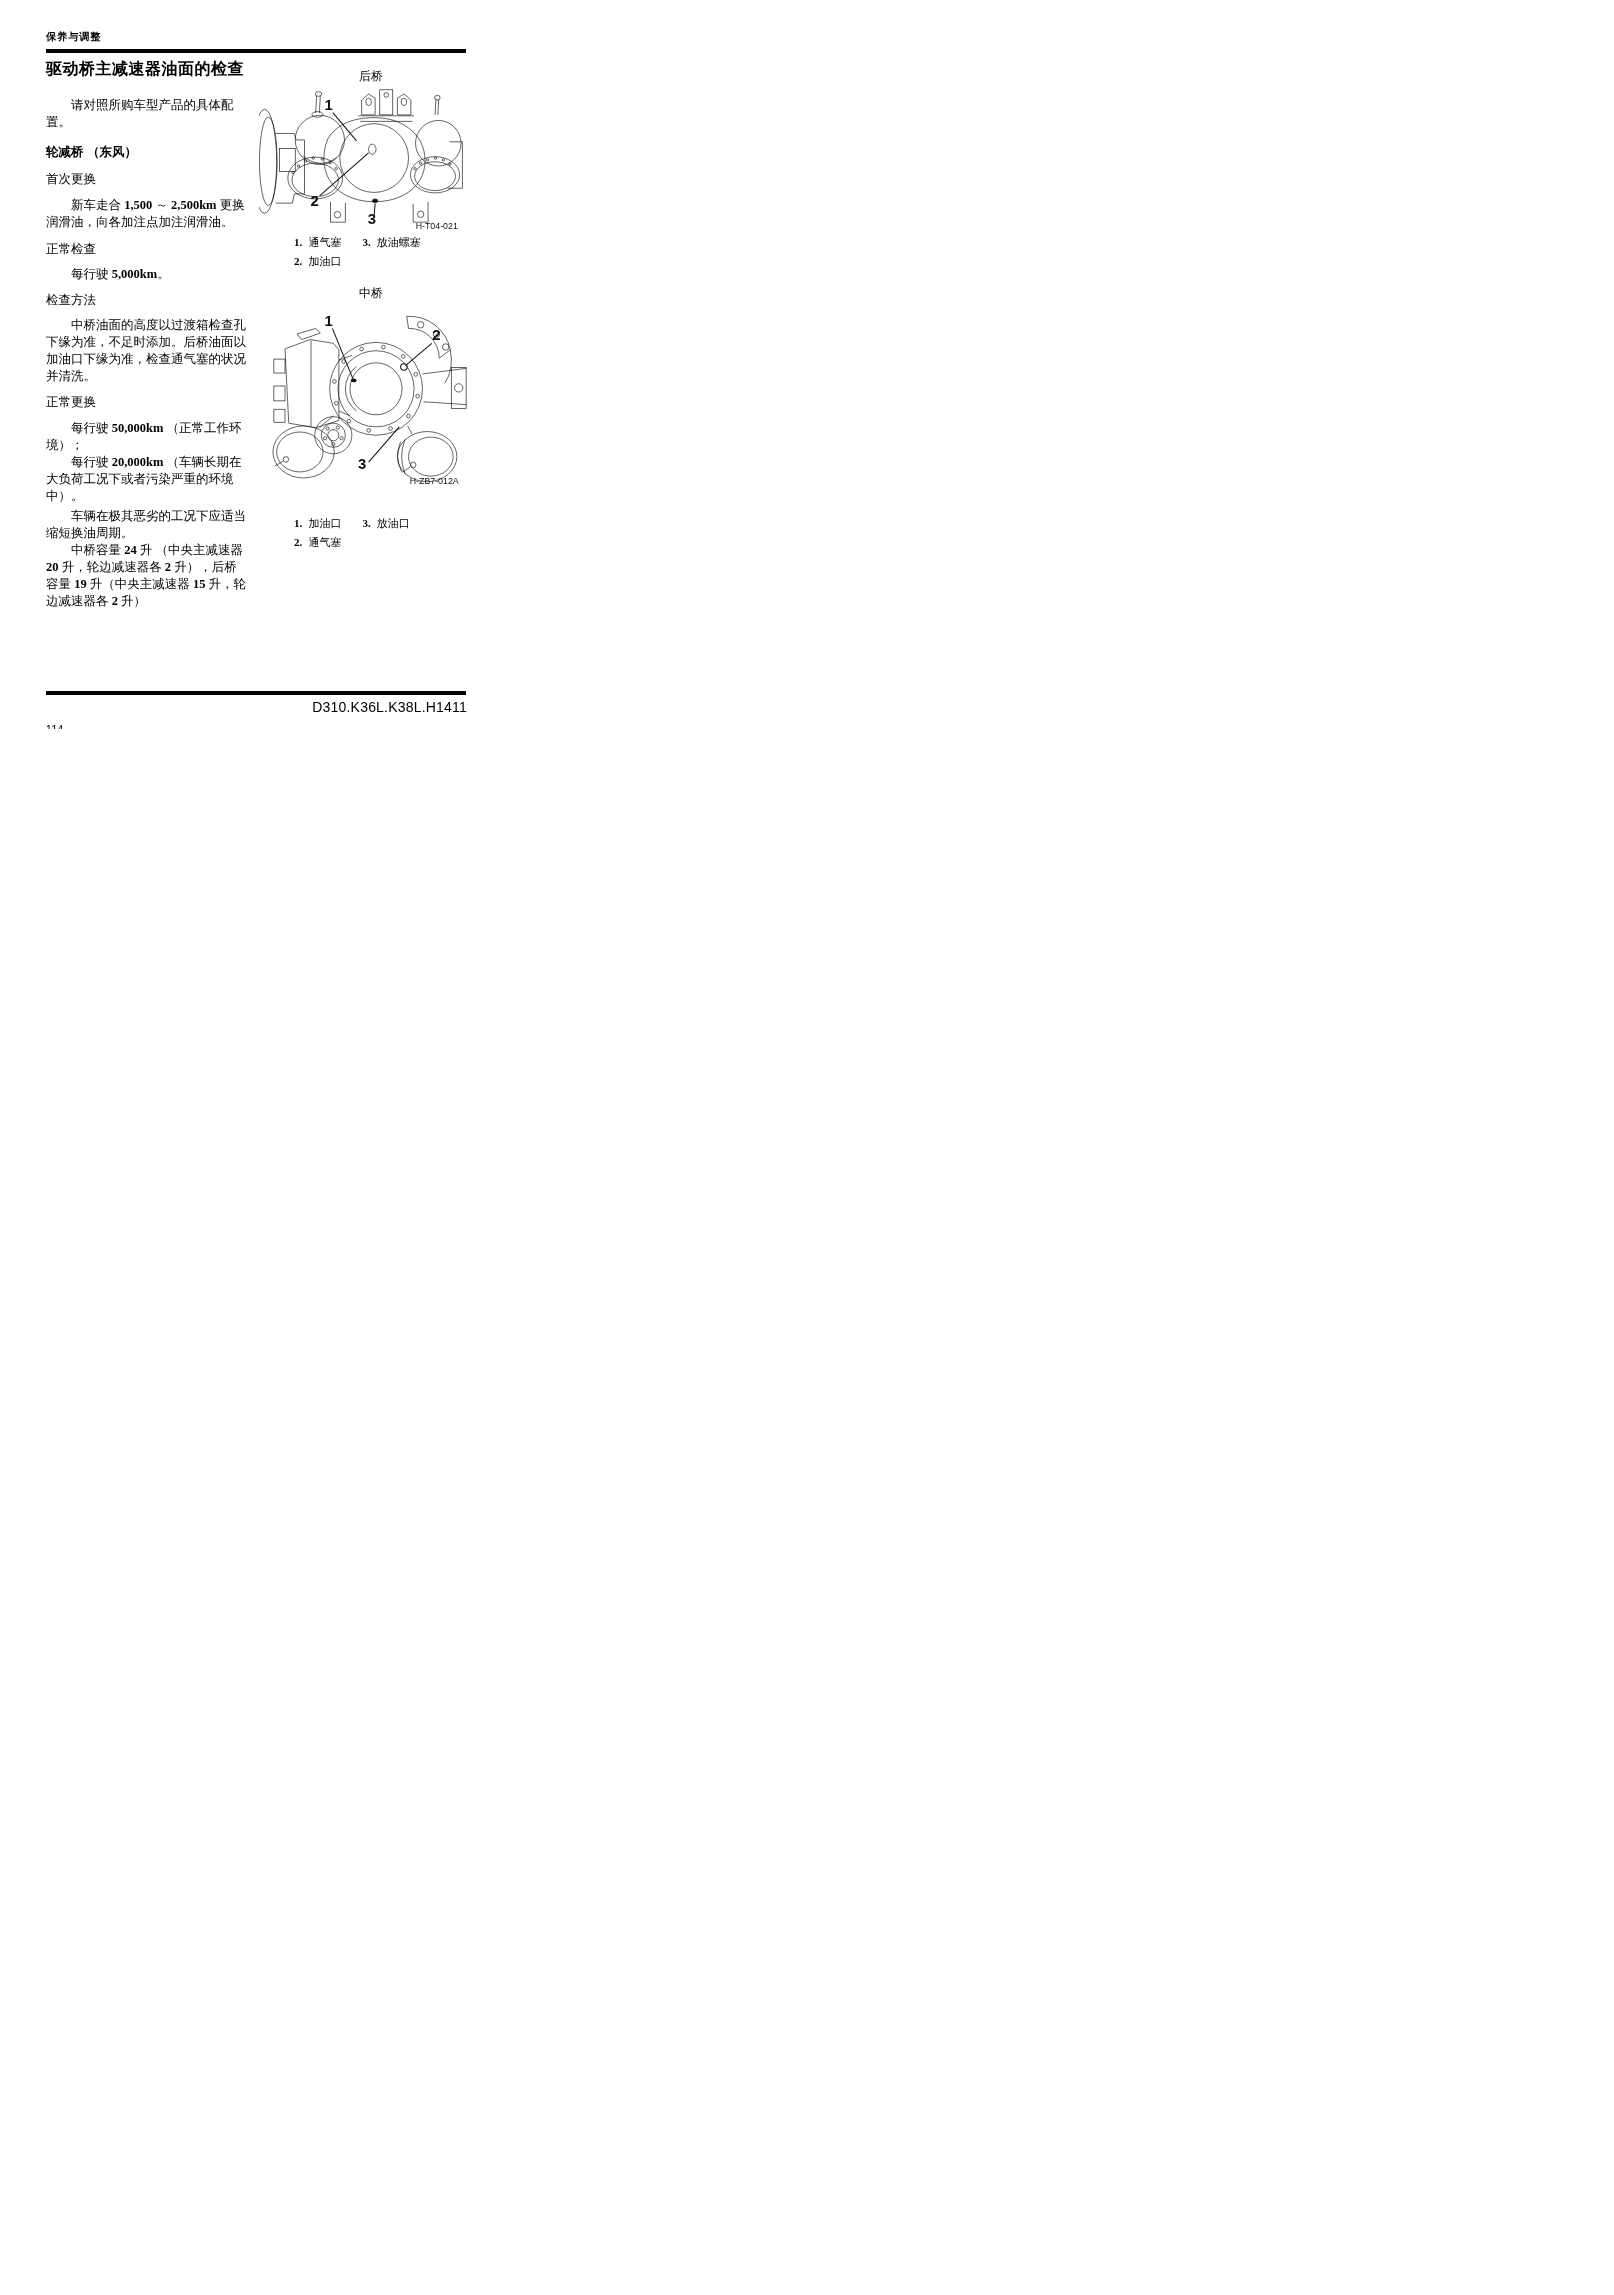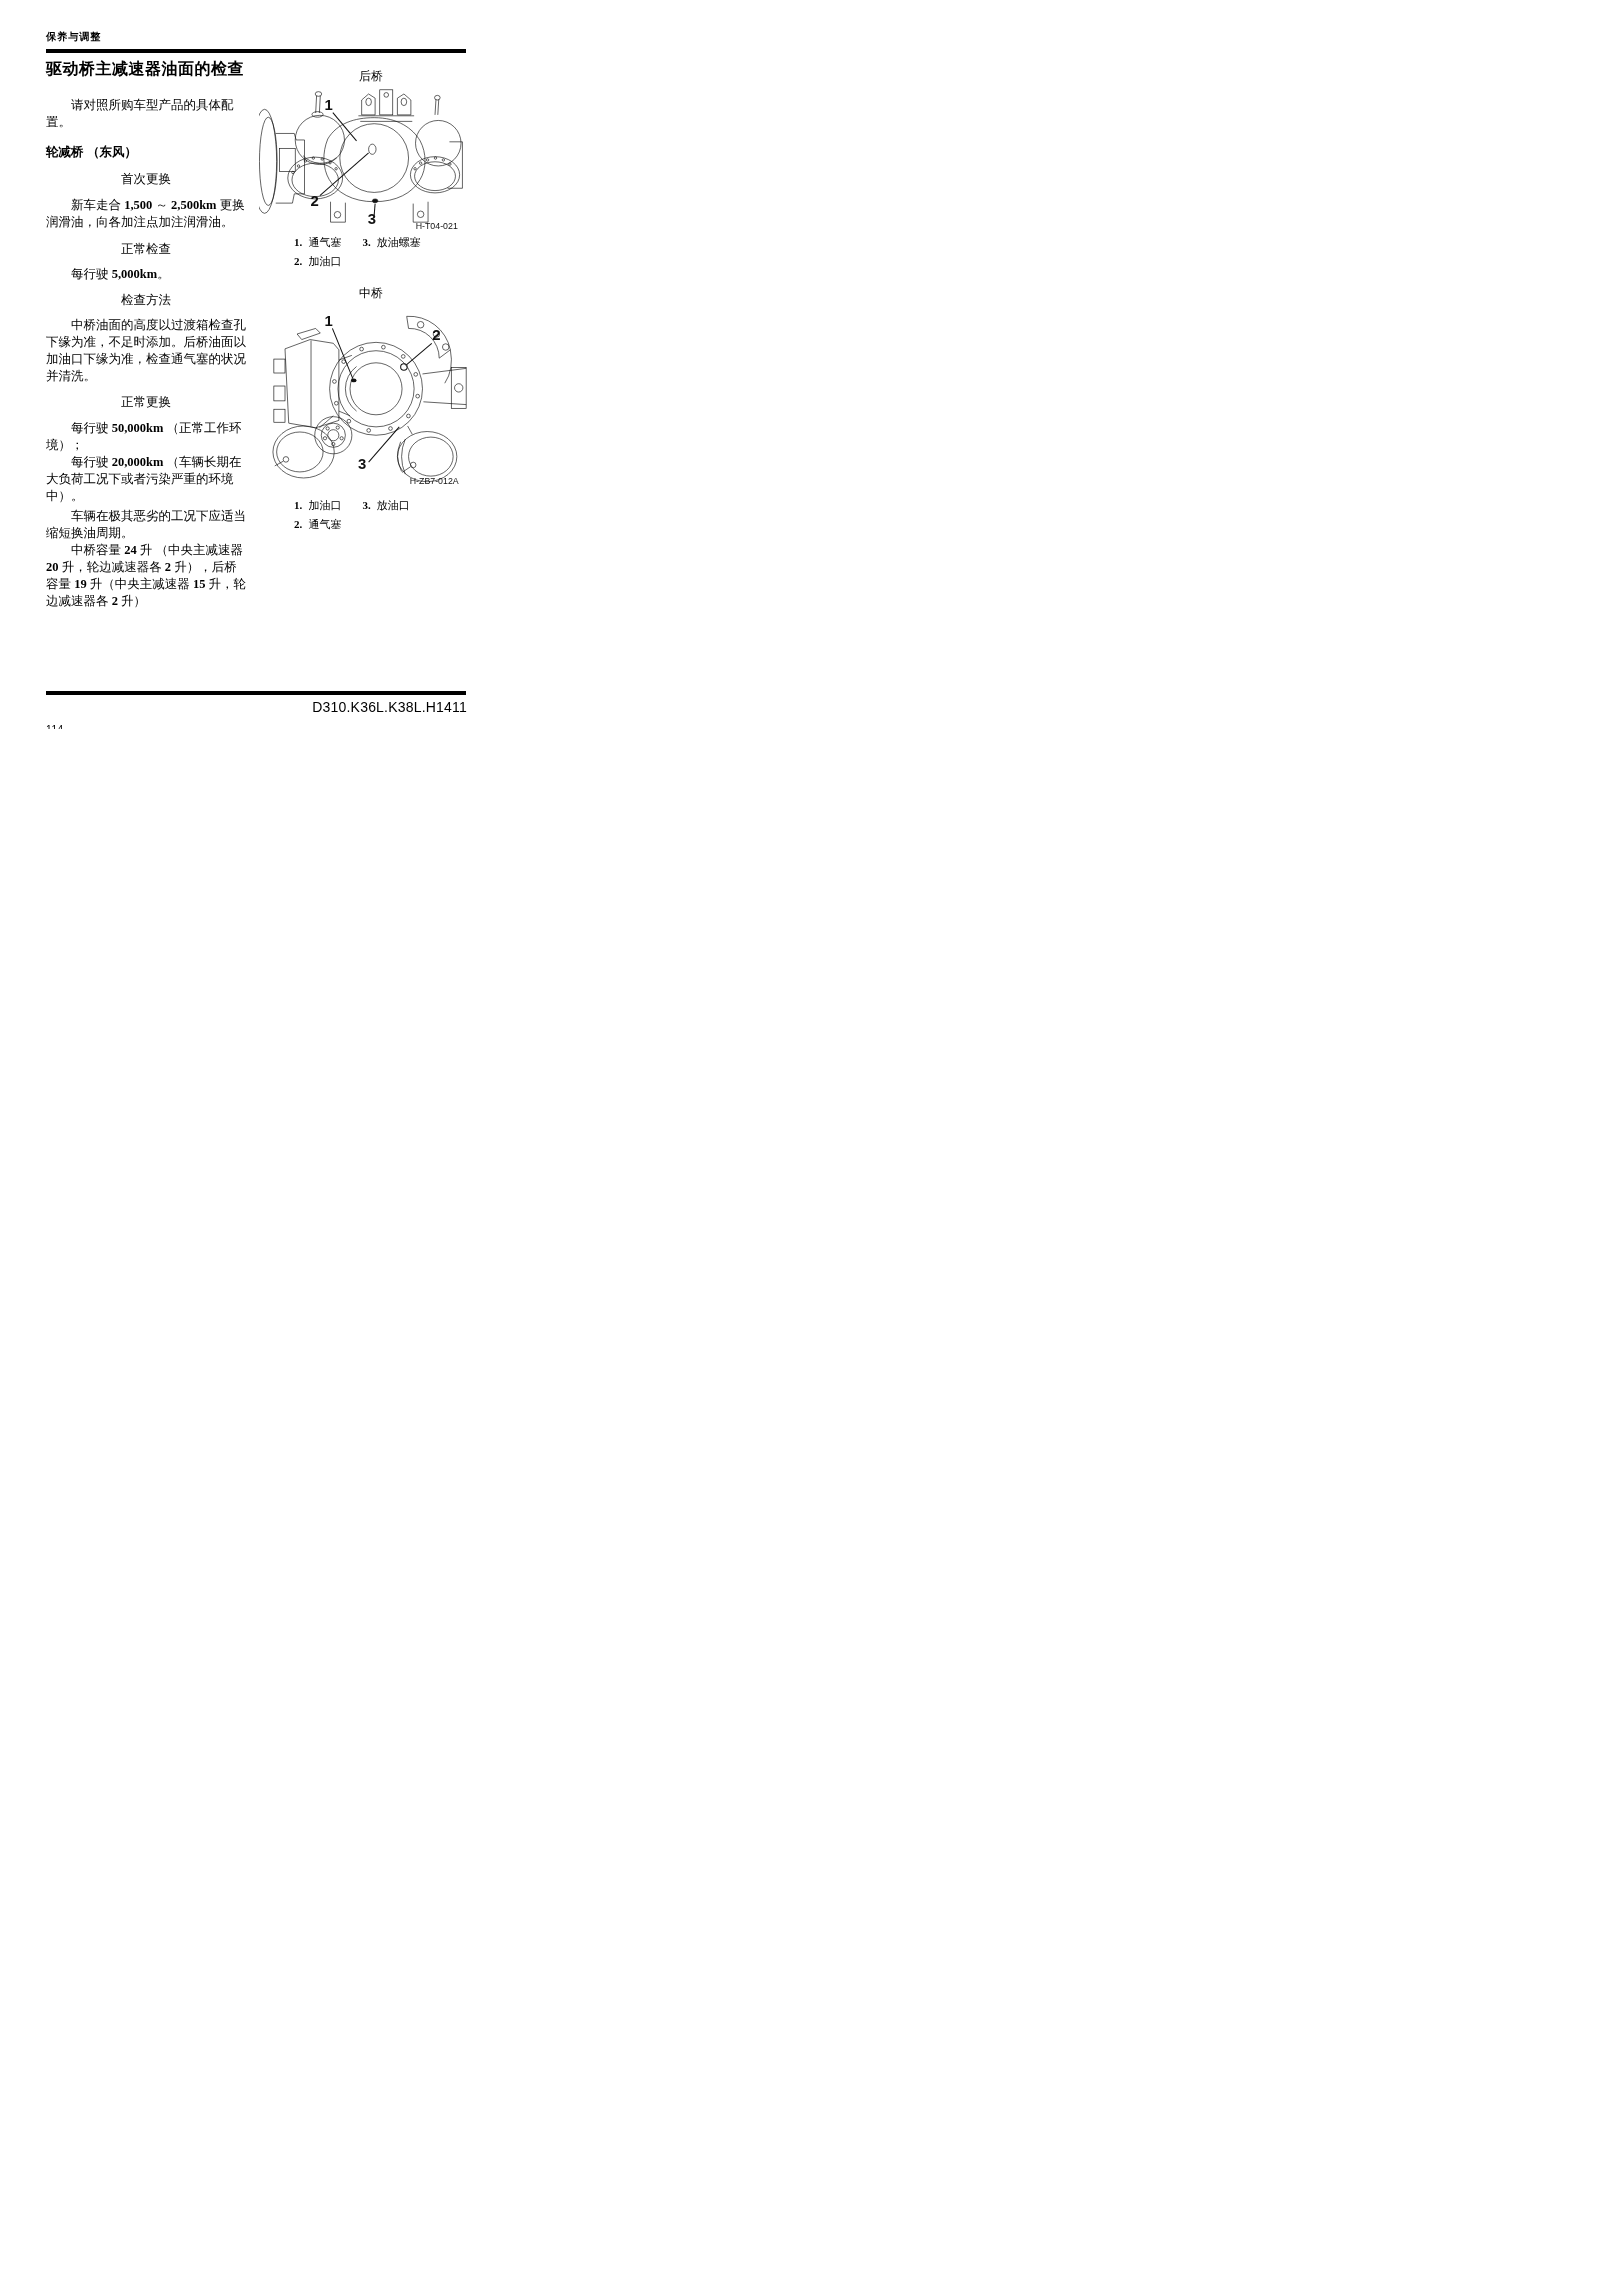--- a/index.html
+++ b/index.html
@@ -11,21 +11,21 @@
   .header-rule{position:absolute;left:46px;top:49px;width:420px;height:3.7px;background:#000;}
   .page-title{position:absolute;left:46px;top:59px;font-family:"Liberation Sans","DejaVu Sans",sans-serif;
               font-weight:700;font-size:16px;letter-spacing:0.5px;}
 
   .left-col{position:absolute;left:46px;top:91px;width:200px;font-size:12.5px;line-height:17px;}
   .para{margin:8.4px 0 0;text-indent:2em;}
   .para.flow{margin-top:0;}
   .para.near{margin-top:3px;}
   .para.first{margin-top:6px;}
   .h2{margin:13px 0 0;font-family:"Liberation Sans","DejaVu Sans",sans-serif;font-weight:700;font-size:12.5px;}
-  .h3{margin:10.2px 0 0;text-align:center;}
+  .h3{margin:10.2px 0 0;}
   .h3.tight{margin-top:8.8px;}
   .left-col b{font-weight:700;}
 
   .right-col{position:absolute;left:259px;top:69px;width:210px;text-align:center;}
   .fig-label{font-size:12px;line-height:14px;margin:0 0 3.7px 14px;}
   .fig-label.second{margin-top:14px;}
   .diagram{display:block;}
   .legend{display:flex;margin:4.6px 0 0 14px;font-size:11px;line-height:14px;}
   .legend-col{width:86px;}
   .legend-col.wide{width:auto;}
@@ -215,21 +215,21 @@
         <line x1="236" y1="340" x2="302" y2="264"></line>
         <circle cx="312" cy="135" r="7"></circle>
       </g>
       <ellipse cx="204" cy="164" rx="6" ry="4" fill="#111"></ellipse>
       <text class="callout" text-anchor="middle" x="150" y="46">1</text>
       <text class="callout" text-anchor="middle" x="382" y="78">2</text>
       <text class="callout" text-anchor="middle" x="222" y="354">3</text>
       <text class="caption" text-anchor="end" x="430" y="388">H-ZB7-012A</text>
     </svg>
 
-    <div class="legend" style="margin-top:10px;">
+    <div class="legend" style="margin-top:28px;">
       <div class="legend-col">
         <div class="legend-item">
           <span class="lnum">1.</span>
           <span>加油口</span>
         </div>
         <div class="legend-item">
           <span class="lnum">2.</span>
           <span>通气塞</span>
         </div>
       </div>

